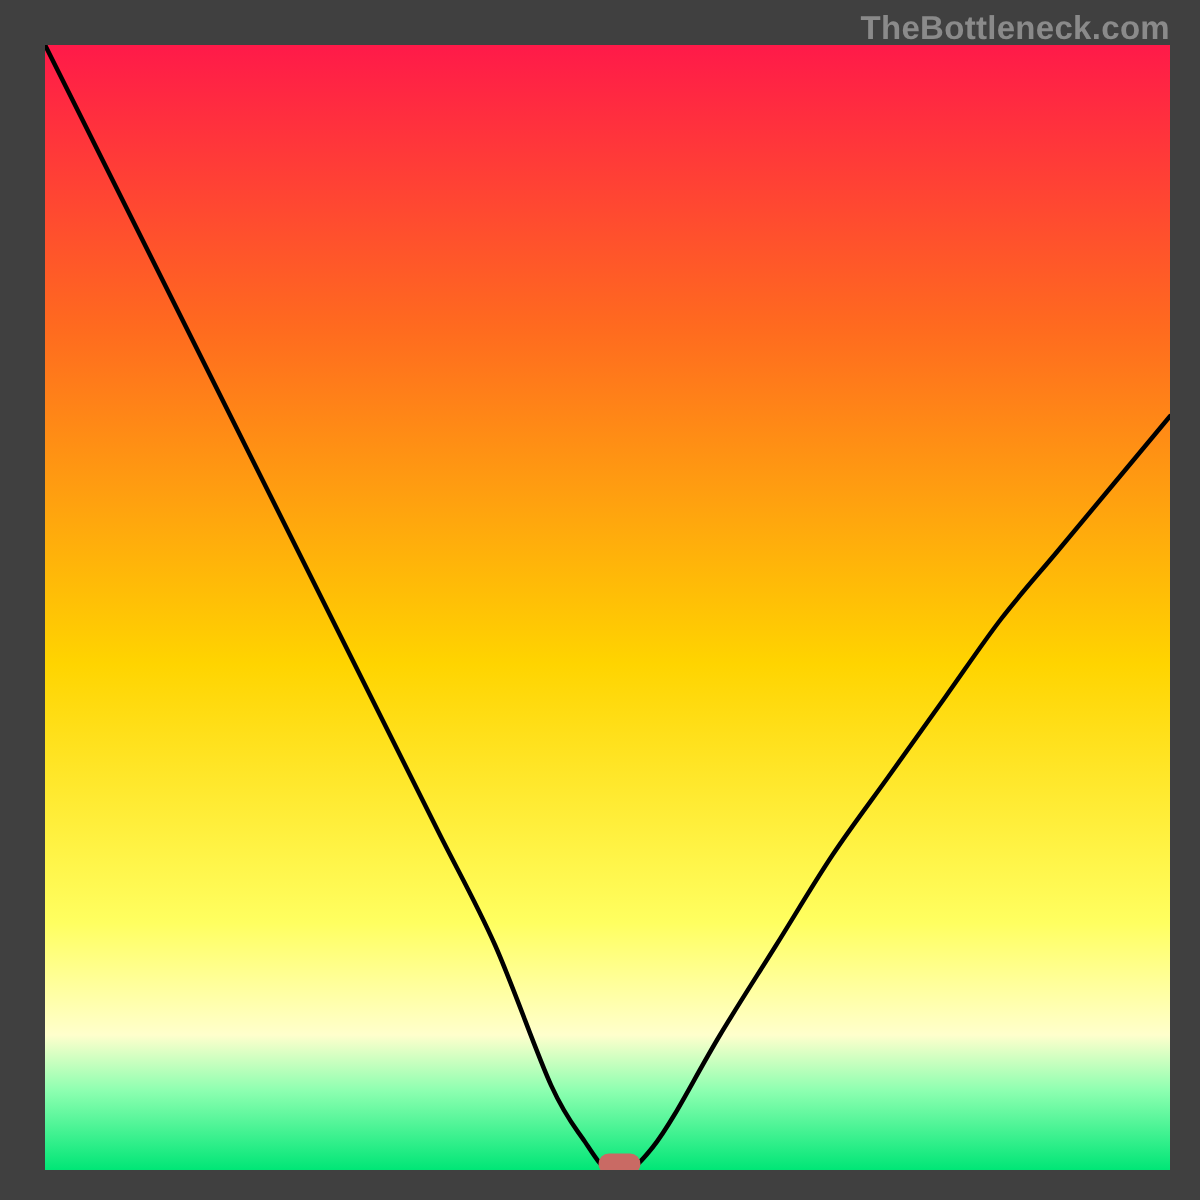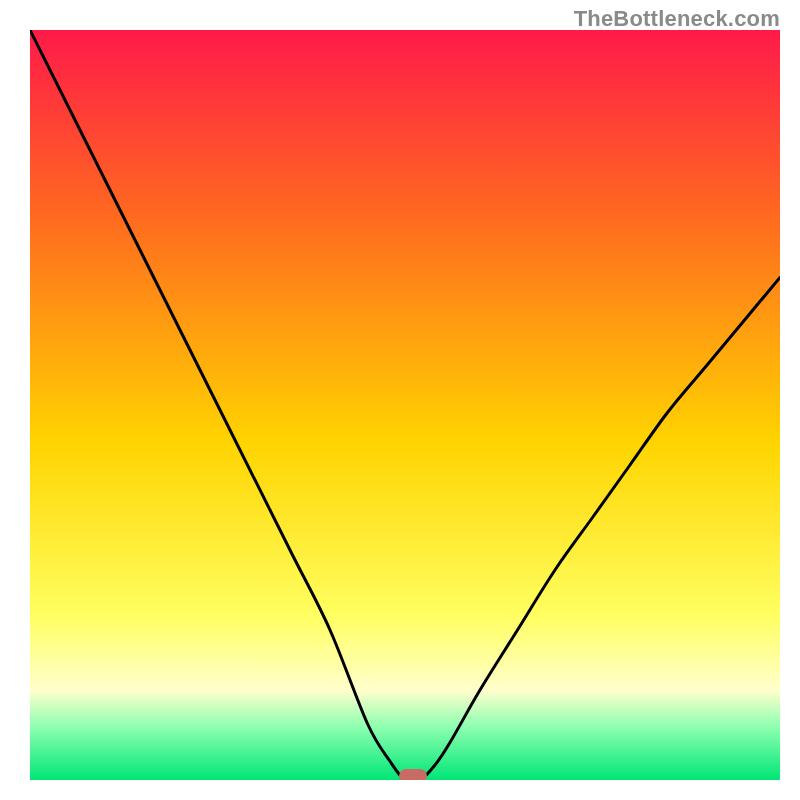--- a/index.html
+++ b/index.html
@@ -7,21 +7,21 @@
     padding: 0;
     width: 800px;
     height: 800px;
     background: #000;
     overflow: hidden;
   }
   .frame {
     position: relative;
     width: 800px;
     height: 800px;
-    background: #ffffff;
+    background: #404040;
   }
   .plot-area {
     position: absolute;
     left: 30px;
     top: 30px;
     width: 750px;
     height: 750px;
     overflow: hidden;
   }
   .gradient {

